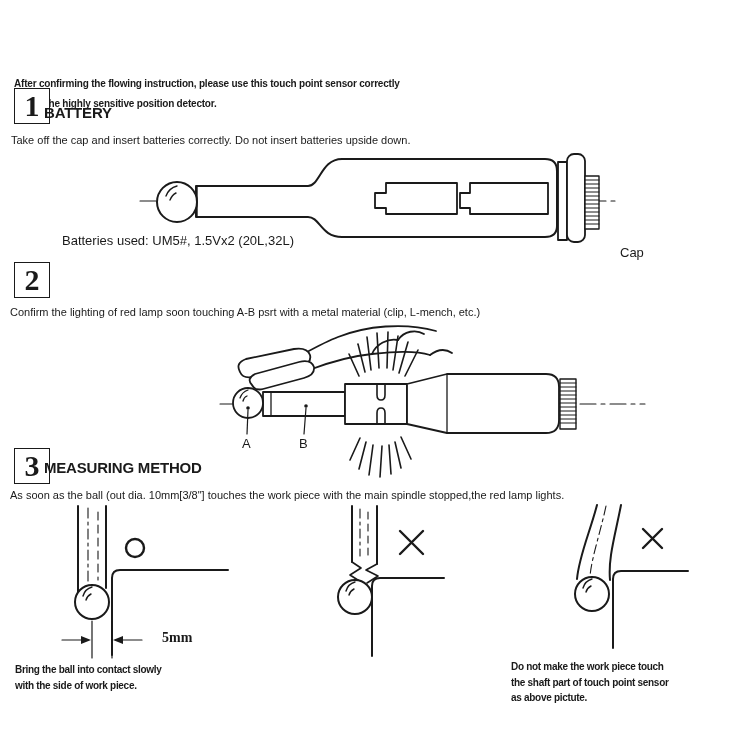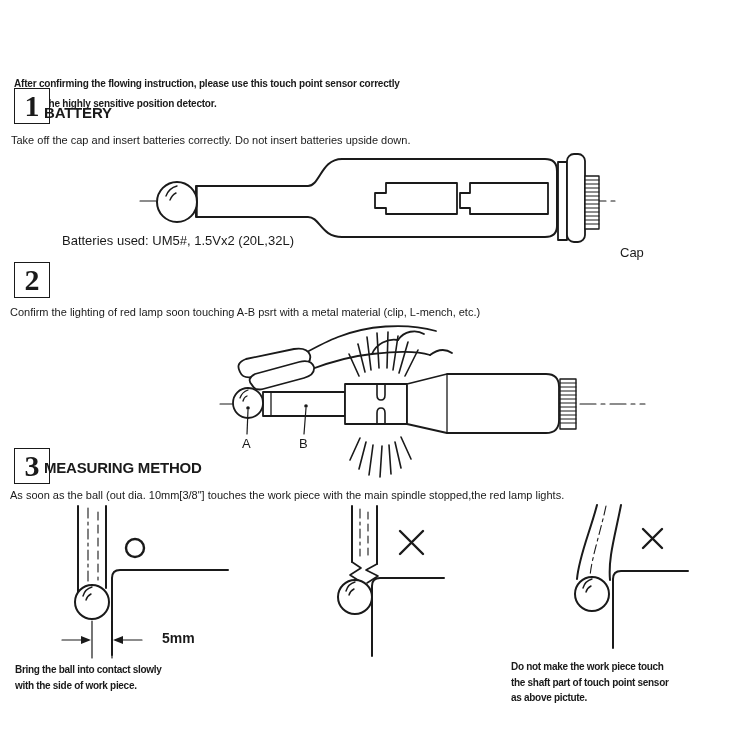--- a/index.html
+++ b/index.html
@@ -12,21 +12,21 @@
   .intro{left:14px;top:34px;font-size:10px;font-weight:700;line-height:20px;letter-spacing:-0.2px;width:730px;margin-top:40px;}
   .secnum{
     position:absolute;left:14px;width:34px;height:34px;border:1.6px solid #1a1a1a;
     display:flex;align-items:center;justify-content:center;
     font-family:"Liberation Serif",serif;font-weight:700;font-size:30px;line-height:1;
     background:#fff;
   }
   .sectitle{position:absolute;left:44px;font-size:15px;font-weight:700;letter-spacing:-0.2px;}
   .body{font-size:11px;line-height:16px;}
   .small{font-size:13px;}
-  .bold{font-weight:700;}
+  .bold{font-weight:700;font-family:Liberation Serif, serif;}
   .caption{font-size:10px;font-weight:700;line-height:15.5px;letter-spacing:-0.3px;}
   .abl{font-size:13px;}
 </style>
 </head>
 <body>
 
 <div class="page">
 
   <svg class="art" viewBox="0 0 750 750" fill="none" stroke="#1a1a1a" stroke-width="2" stroke-linecap="round" stroke-linejoin="round">
 

